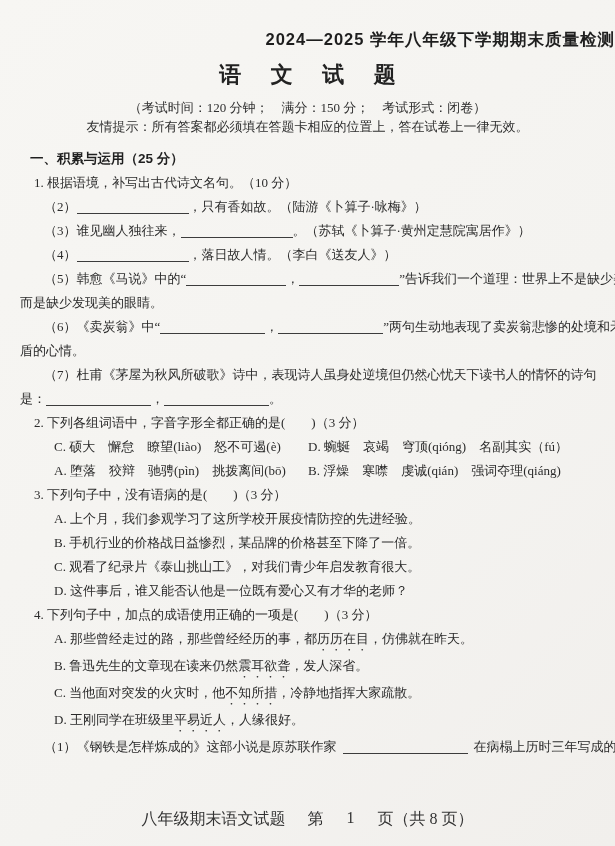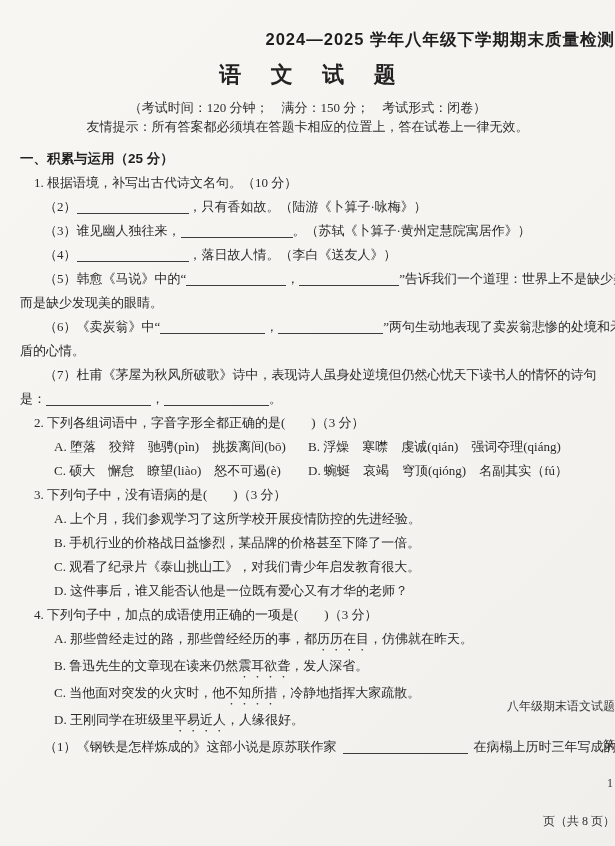--- a/index.html
+++ b/index.html
@@ -38,20 +38,21 @@
     text-align:center;font-size:13px;line-height:20px;color:#2e2e2e;
   }
   
   main{
     display:block;
     padding:10px 22px 0 20px;
     font-size:13px;
   }
   .ln{margin:0;line-height:24px;white-space:nowrap;}
   .sec{
+    margin-left:10px;
     font-family:"Liberation Sans","DejaVu Sans",sans-serif;
     font-weight:bold;font-size:13.5px;color:#1f1f1f;
   }
   .stem{margin-left:14px;}
   .sub{margin-left:24px;}
   .cont{margin-left:0;}
   .opt{margin-left:34px;}
   
   .bl{
     display:inline-block;
@@ -68,22 +69,22 @@
   
   .em{
     -webkit-text-emphasis:filled dot #2b2b2b;
     -webkit-text-emphasis-position:under right;
     text-emphasis:filled dot #2b2b2b;
     text-emphasis-position:under right;
   }
   
   footer{
     position:absolute;left:0;bottom:16px;width:100%;
-    display:flex;justify-content:center;align-items:flex-end;gap:22px;
-    font-size:12px;color:#333;flex-direction:column;
+    display:flex;justify-content:center;align-items:flex-start;gap:22px;
+    font-size:16px;color:#333;
   }
   footer .pgnum{min-width:10px;text-align:center;}
 </style>
 </head>
 <body>
 
 <div class="page">
 
   <header>
     <div class="t1">2024—2025 学年八年级下学期期末质量检测</div>
@@ -113,26 +114,26 @@
 
     <p class="ln cont">盾的心情。</p>
 
     <p class="ln sub">（7）杜甫《茅屋为秋风所破歌》诗中，表现诗人虽身处逆境但仍然心忧天下读书人的情怀的诗句</p>
 
     <p class="ln cont"><span>是：</span><span class="bl w105"></span><span>，</span><span class="bl w105"></span><span>。</span></p>
 
     <p class="ln stem">2. 下列各组词语中，字音字形全都正确的是(　　)（3 分）</p>
 
     <div class="ln q2row">
+      <span class="cell1">C. 硕大　懈怠　瞭望(liào)　怒不可遏(è)</span>
+      <span>D. 蜿蜒　哀竭　穹顶(qióng)　名副其实（fú）</span>
+    </div>
+    <div class="ln q2row">
       <span class="cell1">A. 堕落　狡辩　驰骋(pìn)　挑拨离间(bō)</span>
       <span>B. 浮燥　寒噤　虔诚(qián)　强词夺理(qiáng)</span>
-    </div>
-    <div class="ln q2row">
-      <span class="cell1">C. 硕大　懈怠　瞭望(liào)　怒不可遏(è)</span>
-      <span>D. 蜿蜒　哀竭　穹顶(qióng)　名副其实（fú）</span>
     </div>
 
     <p class="ln stem">3. 下列句子中，没有语病的是(　　)（3 分）</p>
     <p class="ln opt">A. 上个月，我们参观学习了这所学校开展疫情防控的先进经验。</p>
     <p class="ln opt">B. 手机行业的价格战日益惨烈，某品牌的价格甚至下降了一倍。</p>
     <p class="ln opt">C. 观看了纪录片《泰山挑山工》，对我们青少年启发教育很大。</p>
     <p class="ln opt">D. 这件事后，谁又能否认他是一位既有爱心又有才华的老师？</p>
 
     <p class="ln stem">4. 下列句子中，加点的成语使用正确的一项是(　　)（3 分）</p>
     <p class="ln opt"><span>A. 那些曾经走过的路，那些曾经经历的事，都</span><span class="em">历历在目</span><span>，仿佛就在昨天。</span></p>

